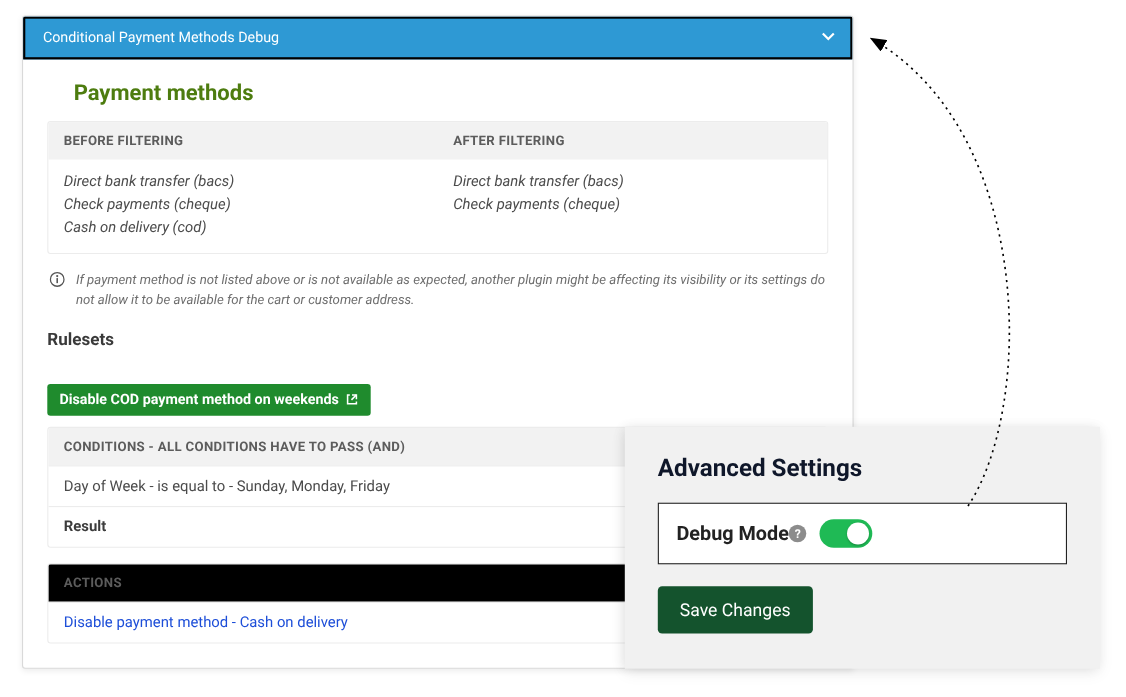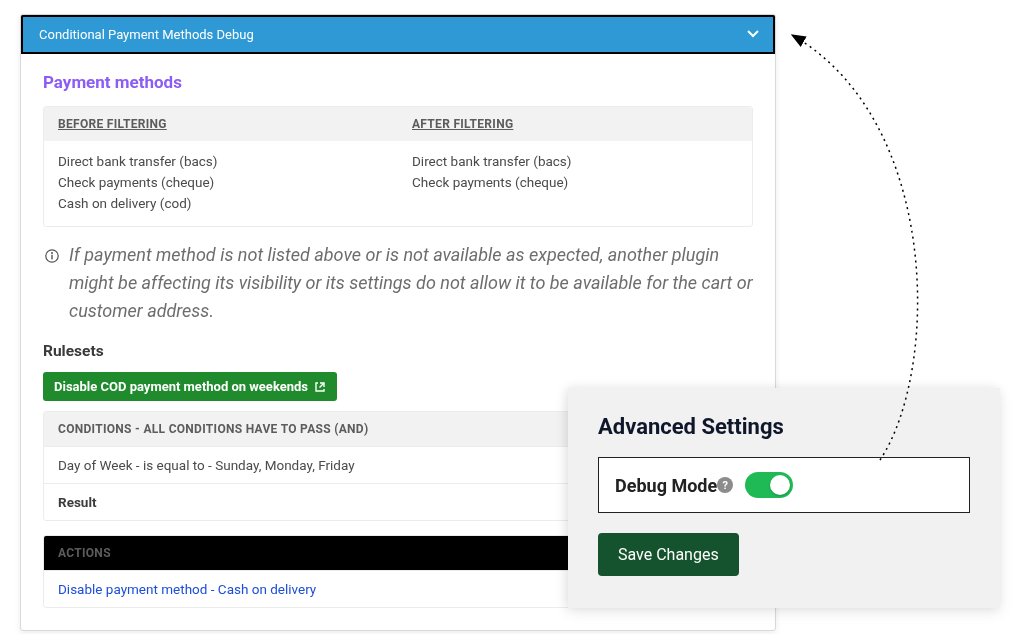--- a/index.html
+++ b/index.html
@@ -23,59 +23,60 @@
     background: #2e99d4;
     color: #fff;
     font-size: 13px;
     padding: 10px 16px;
     border: 2px solid #000;
   }
   .debug-header .chev {
     position: absolute; right: 12px; top: 50%; transform: translateY(-50%);
   }
   .panel-body { padding: 18px 22px 22px 22px; }
-  .h-methods { font-weight: 700; font-size: 17px; color: #8b5cf6; margin-bottom: 14px; }
+  .h-methods { font-weight: 700; font-size: 20px; color: #4d7c0f; margin-bottom: 14px; margin-left: 24px; }
 
   .methods-table {
     border: 1px solid #ececec;
     border-radius: 3px;
     overflow: hidden;
   }
   .methods-head {
     display: flex;
     background: #f2f2f2;
     color: #5c5c5c;
     font-weight: 700;
     font-size: 12px;
     letter-spacing: .3px;
   }
-  .methods-head > div { flex: 1; padding: 10px 14px; text-decoration: underline; }
+  .methods-head > div { flex: 1; padding: 10px 14px; }
   .methods-row { display: flex; }
-  .methods-row > div { flex: 1; padding: 10px 14px 12px 14px; }
+  .methods-row > div { flex: 1; padding: 10px 14px 12px 14px; font-style: italic; }
   .methods-row .mline { font-size: 13.5px; color: #4b4b4b; line-height: 1.55; }
 
   .info-note {
     display: flex; align-items: flex-start;
-    font-style: italic; color: #6d6d6d; font-size: 18px;
+    font-style: italic; color: #6d6d6d; font-size: 12px;
     line-height: 1.55;
     margin: 14px 0 18px 0;
   }
   .info-note .iicon { flex: 0 0 auto; margin: 2px 10px 0 2px; }
 
   .h-rulesets { font-weight: 700; font-size: 15.5px; color: #3a3a3a; margin-bottom: 12px; }
 
   .ruleset-chip {
     display: inline-flex; align-items: center;
     background: #1f8b2d;
     color: #fff;
     font-weight: 700;
     font-size: 13px;
     padding: 7px 11px;
     border-radius: 3px;
     margin-bottom: 10px;
+    margin-top: 19px;
   }
   .ruleset-chip .ext { margin-left: 6px; display: inline-flex; }
 
   .cond-table { border: 1px solid #ececec; border-radius: 3px; overflow: hidden; margin-bottom: 14px;}
   .cond-head {
     background: #f2f2f2; color: #5c5c5c;
     font-weight: 700; font-size: 12px; letter-spacing: .3px;
     padding: 10px 14px;
   }
   .cond-row { padding: 10px 14px; font-size: 13.5px; color: #4b4b4b; border-top: 1px solid #ececec; }

